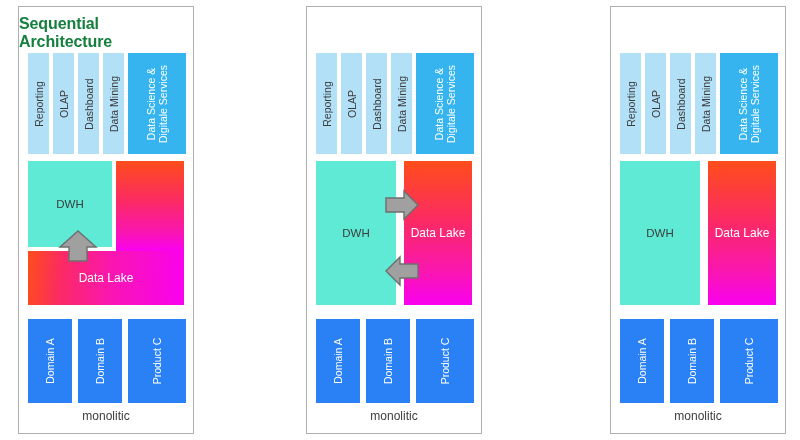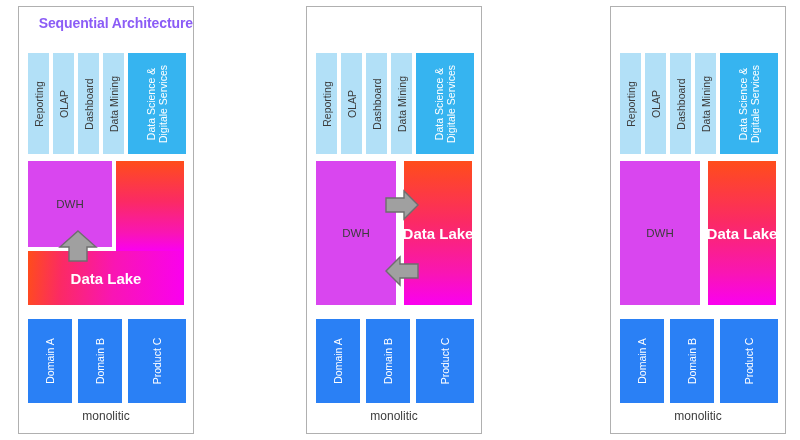--- a/index.html
+++ b/index.html
@@ -32,24 +32,24 @@
   }
   .panel-1 { left: 18px;  width: 176px; }
   .panel-2 { left: 306px; width: 176px; }
   .panel-3 { left: 610px; width: 176px; }
 
   .panel-title {
     position: absolute;
     top: 8px;
     left: 0;
     width: 100%;
-    text-align: right;
-    font-size: 14px;
+    text-align: left;
+    font-size: 16px;
     font-weight: bold;
-    color: #8b5cf6;
+    color: #15803d;
     letter-spacing: -0.1px;
   }
 
   
   .services {
     position: absolute;
     top: 46px;
     left: 9px;
     right: 9px;
     height: 101px;
@@ -91,21 +91,21 @@
   .mid {
     position: absolute;
     top: 154px;
     left: 9px;
     right: 9px;
     height: 144px;
   }
 
   .dwh {
     position: absolute;
-    background: #d946ef;
+    background: #5eead4;
     box-sizing: border-box;
   }
   .dwh-label {
     position: absolute;
     left: 50%;
     top: 50%;
     transform: translate(-50%, -50%);
     font-size: 11.5px;
     color: #3c3c3c;
     white-space: nowrap;
@@ -113,24 +113,23 @@
 
   .lake {
     position: absolute;
     box-sizing: border-box;
   }
   .lake-label {
     position: absolute;
     left: 50%;
     top: 50%;
     transform: translate(-50%, -50%);
-    font-size: 15px;
+    font-size: 12px;
     color: #ffffff;
     white-space: nowrap;
-    font-weight: bold;
   }
 
   
   .seq-lake-col {
     position: absolute;
     left: 88px;  right: 0;
     top: 0;      height: 90px;
     background: linear-gradient(180deg, #ff4d1a 0%, #fb2a64 45%, #f915b4 80%, #fa00f0 100%);
   }
   .seq-lake-row {

